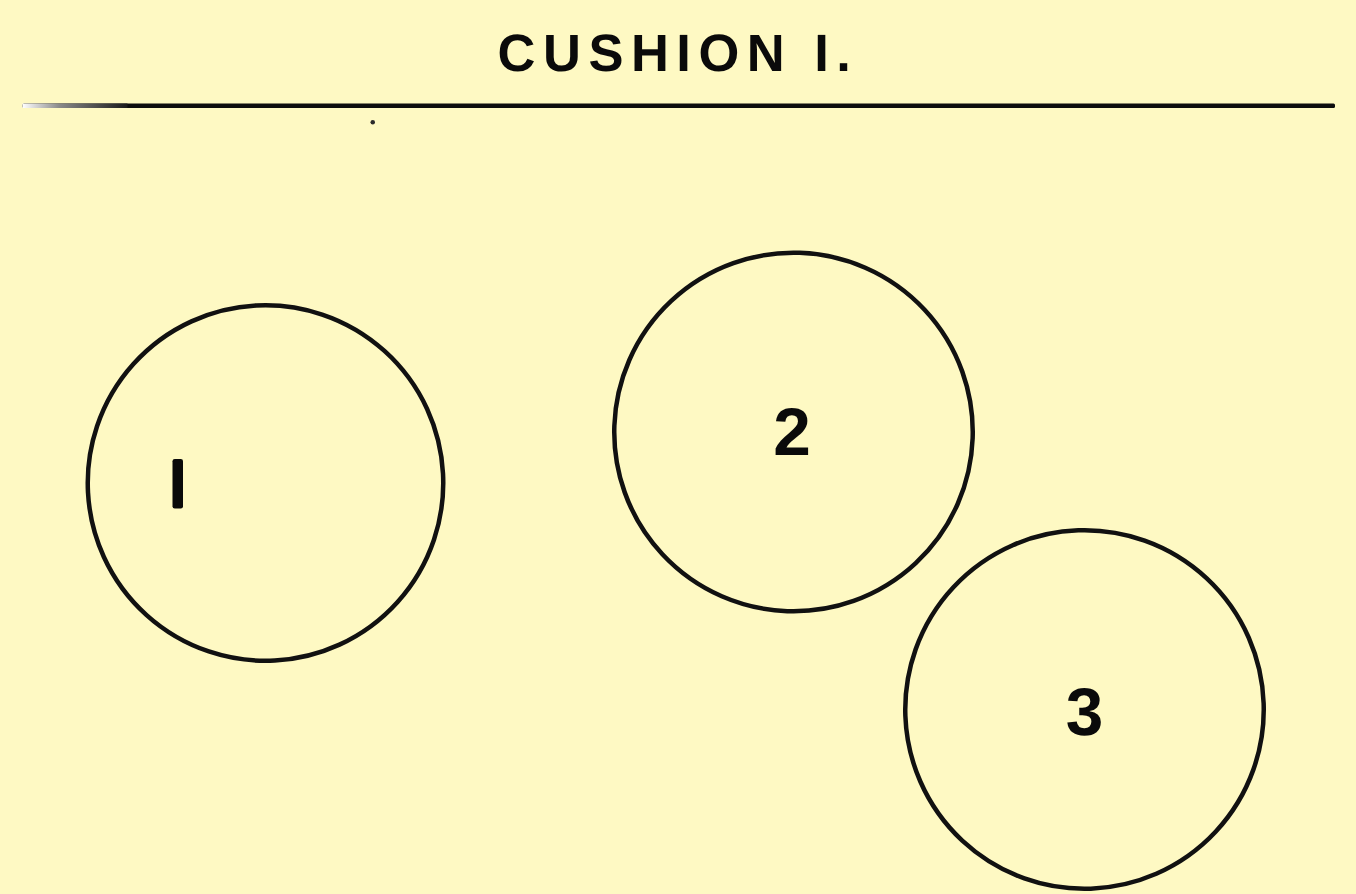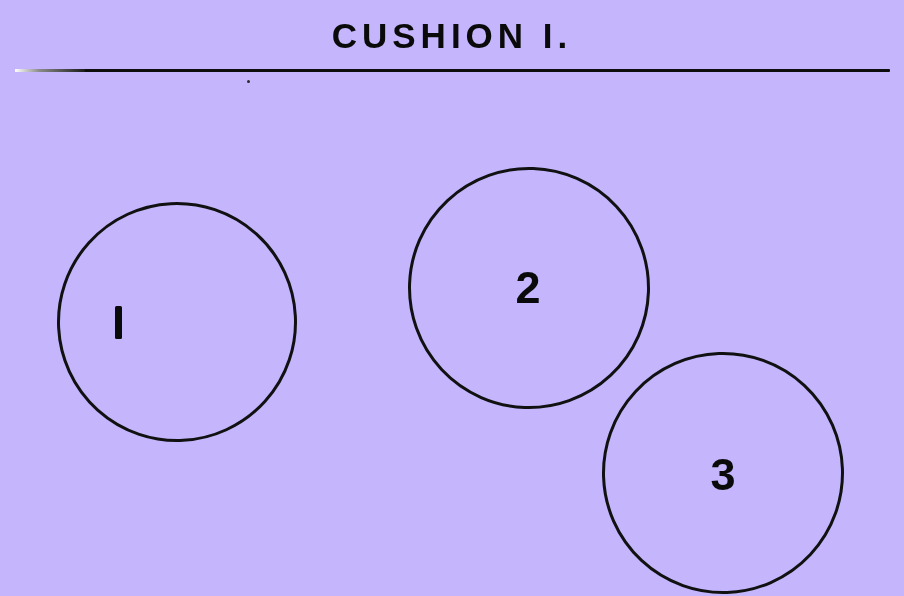--- a/index.html
+++ b/index.html
@@ -8,21 +8,21 @@
     padding: 0;
     background: #ffffff;
   }
   body {
     font-family: "Liberation Sans", sans-serif;
   }
   #page {
     position: relative;
     width: 904px;
     height: 596px;
-    background: #c4b5fd;
+    background: #fef9c3;
     overflow: hidden;
   }
 
   
   #header {
     position: absolute;
     left: 0;
     top: 0;
     width: 904px;
     height: 80px;

